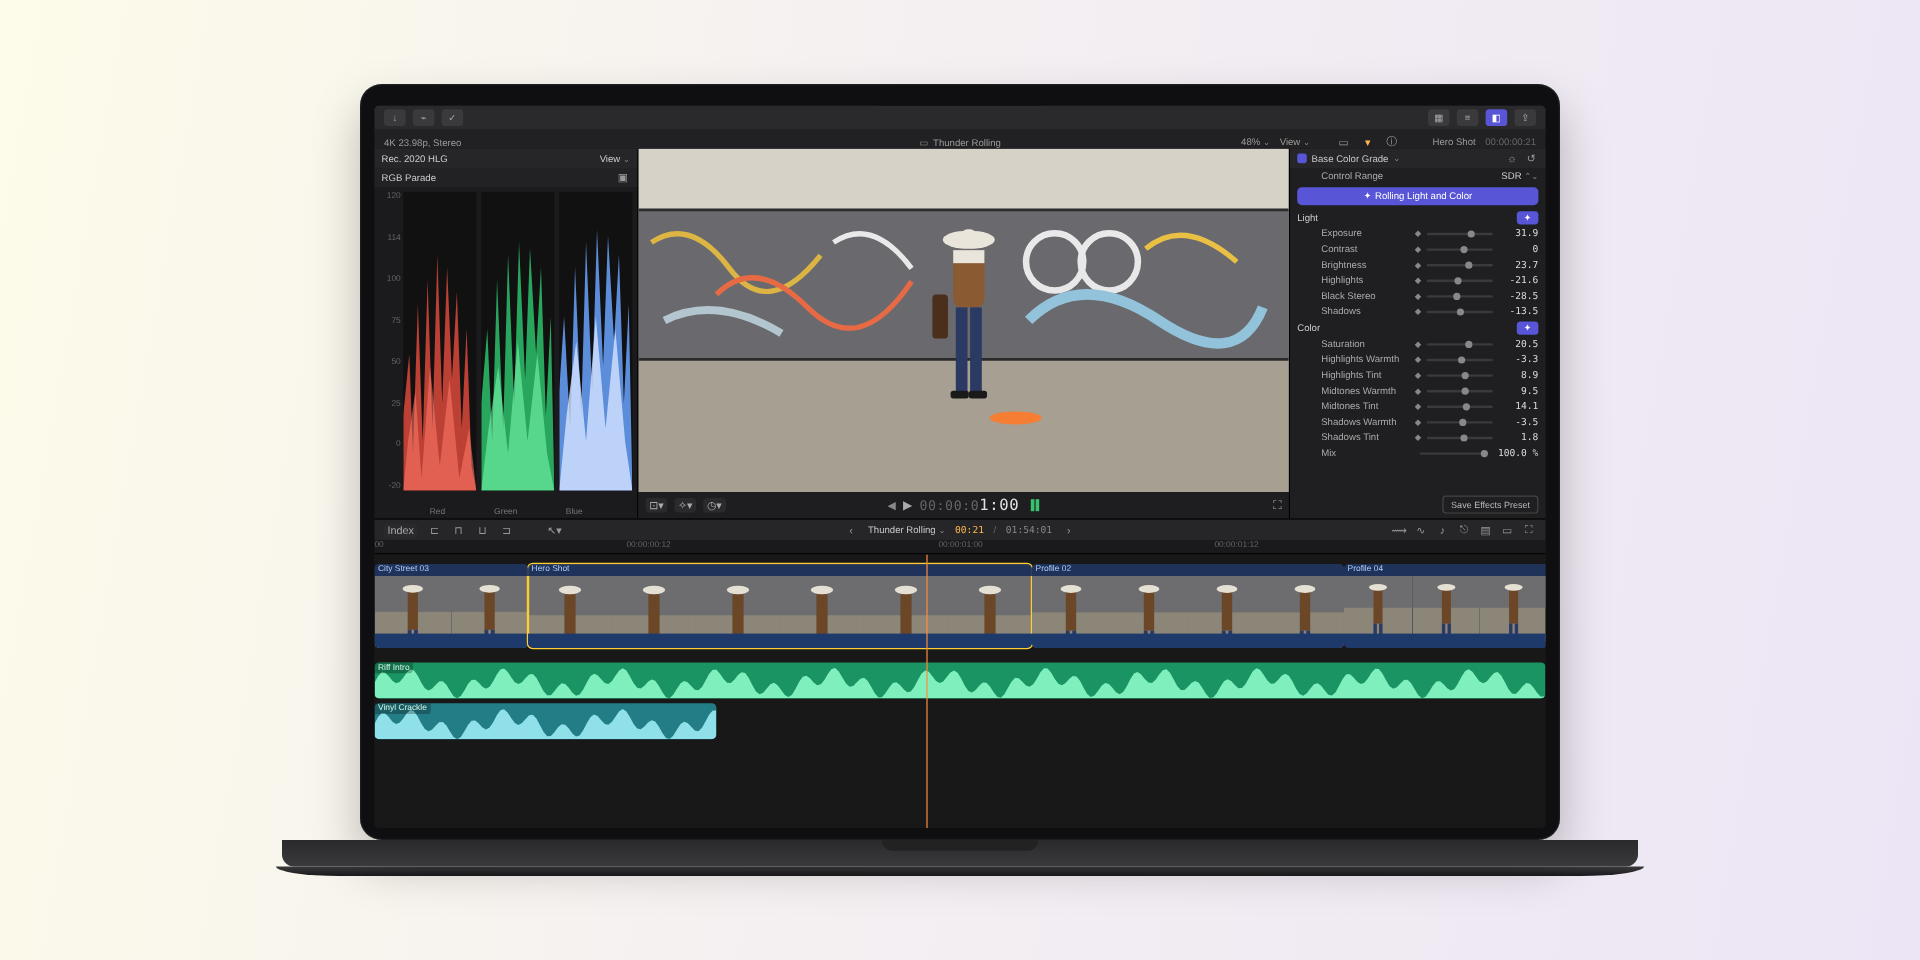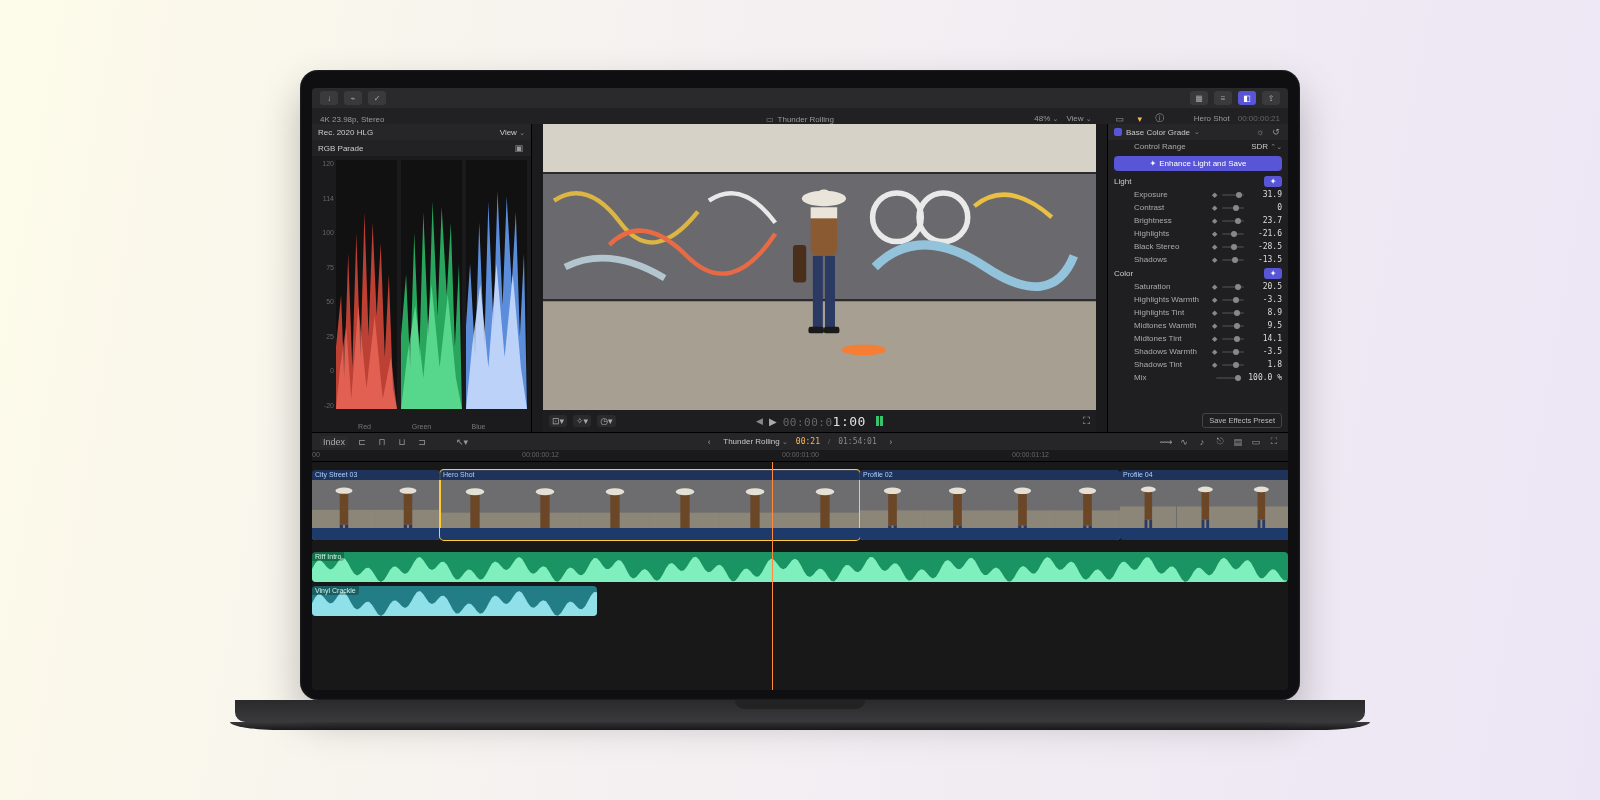--- a/index.html
+++ b/index.html
@@ -18,41 +18,41 @@
   .tb-btn { width:18px; height:14px; background:#3a3a3c; border-radius:3px; display:flex; align-items:center; justify-content:center; font-size:8px; color:#aaa; }
   .tb-btn.active { background:#5856d6; color:#fff; }
   .spacer { flex:1; }
 
   
   .infostrip { height:16px; background:#212123; display:flex; align-items:flex-end; padding:0 8px; font-size:8px; color:#9a9a9a; }
   .infostrip .center { position:absolute; left:50%; transform:translateX(-50%); display:flex; gap:4px; align-items:center; }
   .infostrip .right { margin-left:auto; display:flex; gap:8px; align-items:center; }
 
   
-  .main { flex:1; display:flex; min-height:0;gap:11px; }
+  .main { flex:1; display:flex; min-height:0; }
   .scopes { width:220px; background:#1b1b1d; display:flex; flex-direction:column; border-right:1px solid #000; }
   .panel-hdr { height:16px; background:#262628; display:flex; align-items:center; padding:0 6px; font-size:8px; color:#ccc; }
   .scopes-body { flex:1; position:relative; padding:4px 4px 14px 24px; }
   .scale { position:absolute; left:2px; top:4px; bottom:14px; width:20px; display:flex; flex-direction:column; justify-content:space-between; font-size:7px; color:#666; text-align:right; }
   .parades { display:flex; gap:4px; height:100%; }
   .parade { flex:1; background:#111; position:relative; overflow:hidden; }
   .parade svg { width:100%; height:100%; }
   .scope-labels { display:flex; font-size:7px; color:#777; padding:0 24px 2px; }
   .scope-labels span { flex:1; text-align:center; }
 
   .viewer { flex:1; background:#1b1b1d; display:flex; flex-direction:column; }
   .viewer-img { flex:1; position:relative; overflow:hidden; background:#333; }
   .viewer-img svg { width:100%; height:100%; display:block; }
   .transport { height:22px; background:#1e1e20; display:flex; align-items:center; justify-content:center; gap:6px; color:#aaa; position:relative; }
   .transport .tc { font-family: "Menlo", monospace; font-size:11px; letter-spacing:.5px; }
   .transport .tc .big { color:#e0e0e0; font-size:13px; }
   .ctrl-left { position:absolute; left:6px; display:flex; gap:6px; }
   .sm-btn { font-size:9px; color:#aaa; padding:1px 3px; background:#2a2a2c; border-radius:3px; }
 
-  .inspector { width:181px; background:#1f1f21; border-left:1px solid #000; display:flex; flex-direction:column; font-size:8px; }
+  .inspector { width:214px; background:#1f1f21; border-left:1px solid #000; display:flex; flex-direction:column; font-size:8px; }
   .insp-hdr { height:16px; background:#262628; display:flex; align-items:center; padding:0 6px; gap:4px; }
   .chk { width:8px; height:8px; background:#5856d6; border-radius:2px; }
   .insp-row { display:flex; align-items:center; padding:2px 6px; height:13px; }
   .insp-row .lbl { width:78px; color:#aaa;margin-left:20px; }
   .insp-row .slider { flex:1; height:2px; background:#3a3a3c; border-radius:1px; position:relative; margin:0 4px; }
   .insp-row .knob { position:absolute; width:6px; height:6px; background:#888; border-radius:50%; top:-2px; }
   .insp-row .val { width:34px; text-align:right; color:#ddd; font-family:Menlo,monospace; font-size:8px; }
   .insp-sec { display:flex; align-items:center; padding:2px 6px; height:14px; }
   .insp-sec .lbl { flex:1; color:#ccc; }
   .wand { width:18px; height:11px; background:#5856d6; border-radius:3px; display:flex; align-items:center; justify-content:center; color:#fff; font-size:8px; }
@@ -245,21 +245,21 @@
             <span class="mini-icon">☼</span>
             <span class="mini-icon">↺</span>
           </div>
           <div class="insp-row">
             <span class="lbl">Control Range</span>
             <span class="spacer"></span>
             <span><span>SDR</span> <span class="chev">⌃⌄</span></span>
           </div>
           <div class="enh-btn">
             <span>✦</span>
-            <span>Enhance Light and Save</span>
+            <span>Rolling Light and Color</span>
           </div>
           <div class="insp-sec">
             <span class="lbl">Light</span>
             <span class="wand">✦</span>
           </div>
           <div id="light-params">
               <div class="insp-row">
                 <span class="lbl">Exposure</span>
                 <span style="color:#888;font-size:7px;margin-right:1px">◆</span>
                 <div class="slider">

